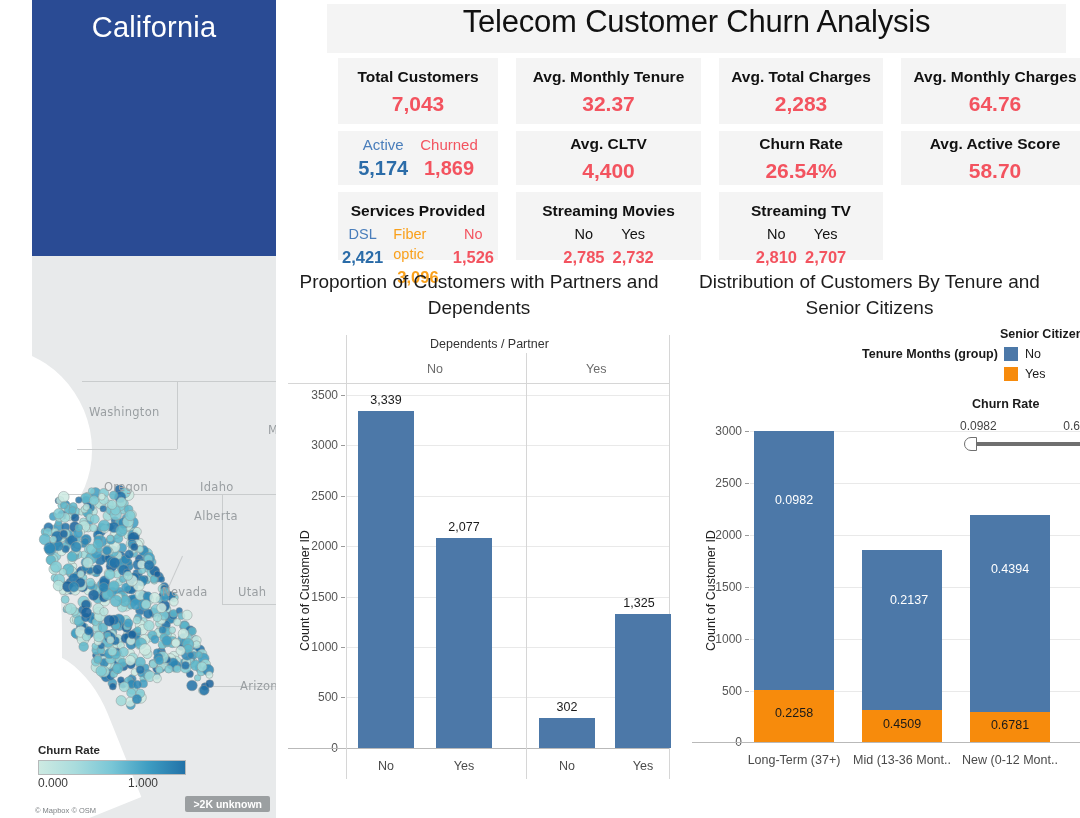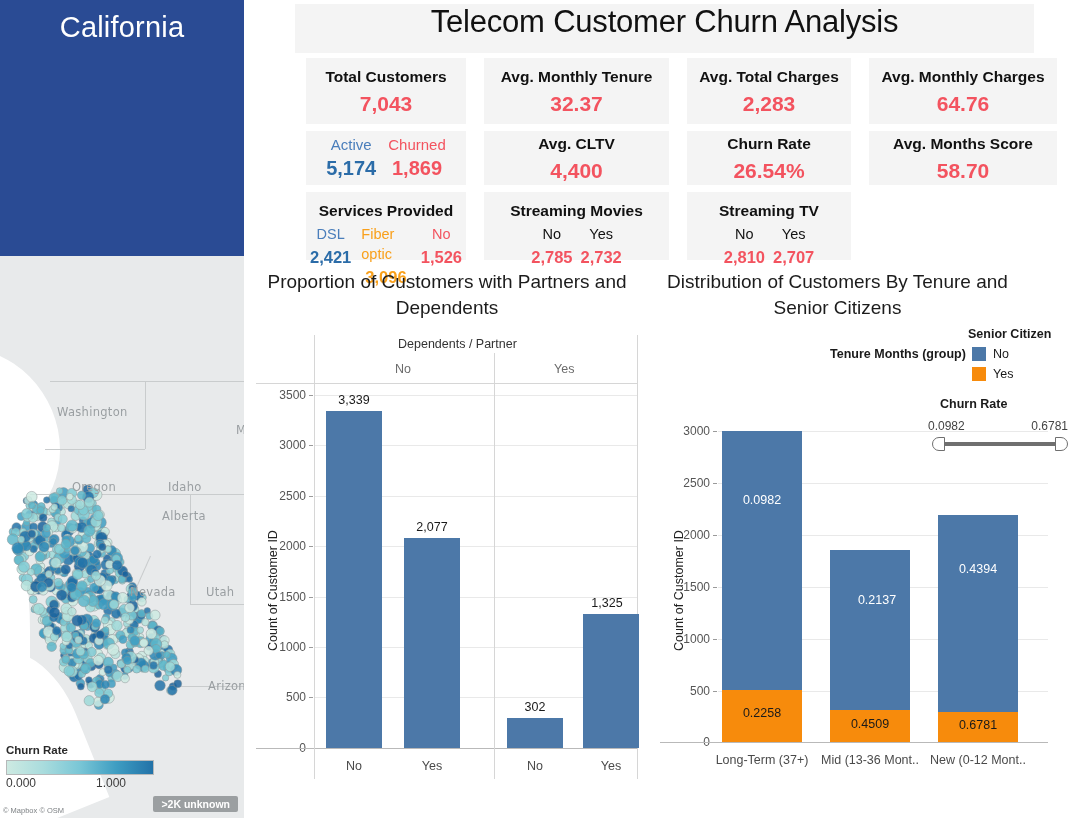--- a/index.html
+++ b/index.html
@@ -5,21 +5,21 @@
   * { box-sizing: border-box; margin: 0; padding: 0; }
   html, body {
     width: 1080px; height: 818px;
     font-family: "Liberation Sans", sans-serif;
     background: #ffffff;
     overflow: hidden;
   }
   .dashboard { position: relative; width: 1080px; height: 818px; display: flex; }
 
   
-  .left-panel { width: 244px; height: 632px; position: relative; flex: 0 0 244px; background:#fff; }
+  .left-panel { width: 244px; height: 632px; position: relative; flex: 0 0 244px; background:#fff;margin-left:32px; }
   .intro-box {
     background: #2a4b94; color: #ffffff;
     height: 256px; padding: 6px 14px 8px 14px;
     display: flex; flex-direction: column; align-items: center;
   }
   .intro-title { font-size: 29px; font-weight: 400; letter-spacing: .2px; line-height: 42px; }
   .intro-body { font-size: 17.5px; line-height: 29px; font-weight: 400; align-self: flex-start; }
 
   .map-area { position: relative; width: 244px; height: 562px; background: #eceff0; overflow: hidden; }
   .map-bg { position:absolute; inset:0; background:#e8eaeb; }
@@ -856,21 +856,21 @@
       </div>
       <div class="kpi">
         <div class="kpi-label">Avg. CLTV</div>
         <div class="kpi-value">4,400</div>
       </div>
       <div class="kpi">
         <div class="kpi-label">Churn Rate</div>
         <div class="kpi-value">26.54%</div>
       </div>
       <div class="kpi">
-        <div class="kpi-label">Avg. Months Score</div>
+        <div class="kpi-label">Avg. Active Score</div>
         <div class="kpi-value">58.70</div>
       </div>
 
 
       <div class="kpi" style="justify-content:flex-start; padding-top:8px;">
         <div class="kpi-label">Services Provided</div>
         <div class="triple" style="margin-top:3px;">
           <div class="pair">
             <div class="pair-label c-blue">DSL</div>
             <div class="pair-value c-blue-d">2,421</div>

